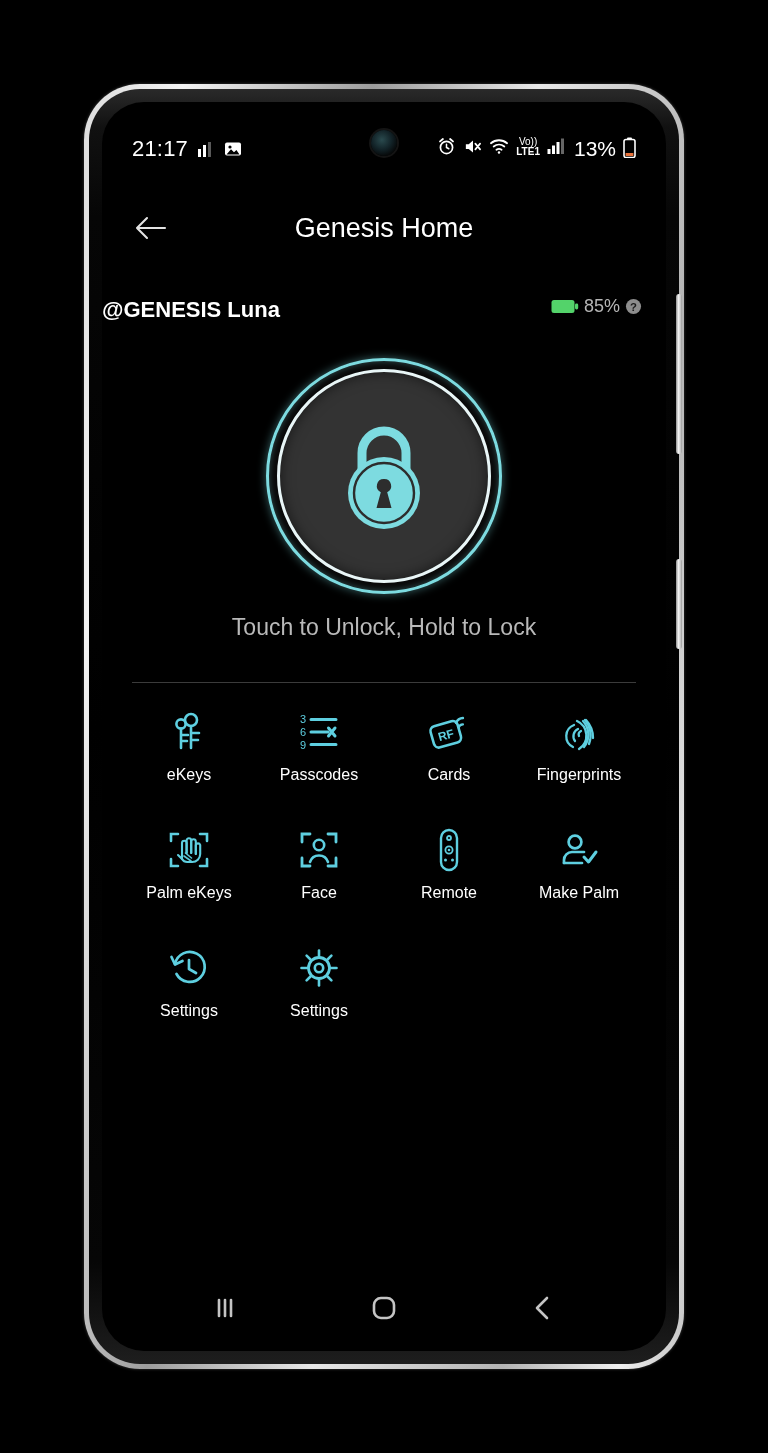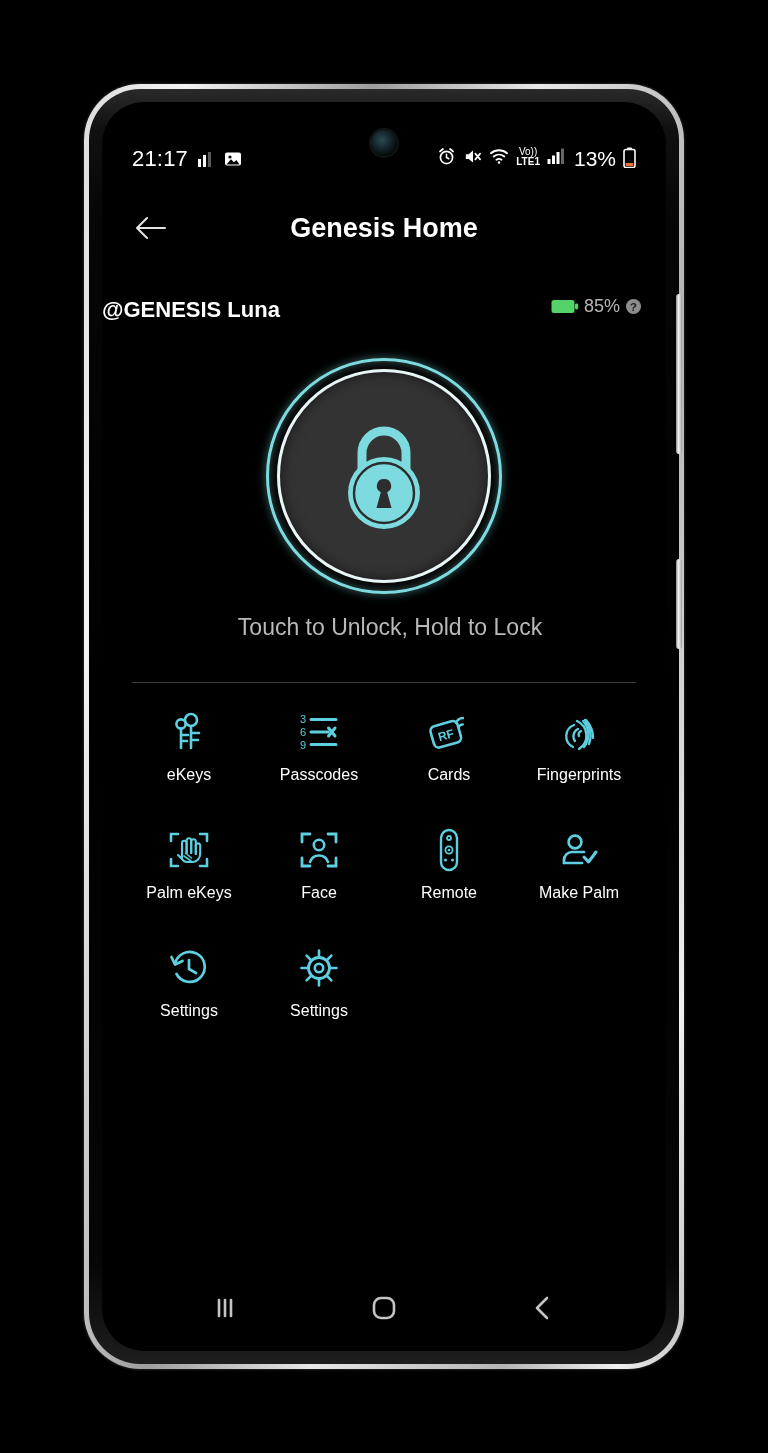--- a/index.html
+++ b/index.html
@@ -68,21 +68,21 @@
     height: 26px;
     border-radius: 50%;
     background: radial-gradient(circle at 42% 38%, #2a4a4e 0%, #122227 45%, #070a0b 72%, #0d0d0d 100%);
     box-shadow: 0 0 0 2px #141414;
     z-index: 6;
   }
 
   
   #status-bar {
     position: absolute;
-    left: 0; top: 12px;
+    left: 0; top: 2px;
     width: 100%;
     height: 72px;
     display: flex;
     align-items: center;
     justify-content: space-between;
     padding: 0 30px;
     box-sizing: border-box;
     z-index: 5;
   }
   #status-left {
@@ -123,21 +123,21 @@
     left: 26px;
     width: 46px; height: 46px;
     display: flex; align-items: center; justify-content: center;
     cursor: pointer;
   }
   #page-title {
     width: 100%;
     text-align: center;
     color: #ffffff;
     font-size: 27px;
-    font-weight: 700;
+    font-weight: 400;
   }
 
   
   #device-row {
     position: absolute;
     left: 0; top: 188px;
     width: 100%;
     height: 40px;
   }
   #device-name {
@@ -199,21 +199,21 @@
     position: absolute;
     inset: 0;
     display: flex;
     align-items: center;
     justify-content: center;
   }
 
   
   #lock-hint {
     position: absolute;
-    left: 6px; top: 512px;
+    left: 0; top: 512px;
     width: 100%;
     text-align: center;
     color: #b9b9b9;
     font-size: 23px;
   }
   #section-divider {
     position: absolute;
     left: 30px;
     right: 30px;
     top: 580px;

